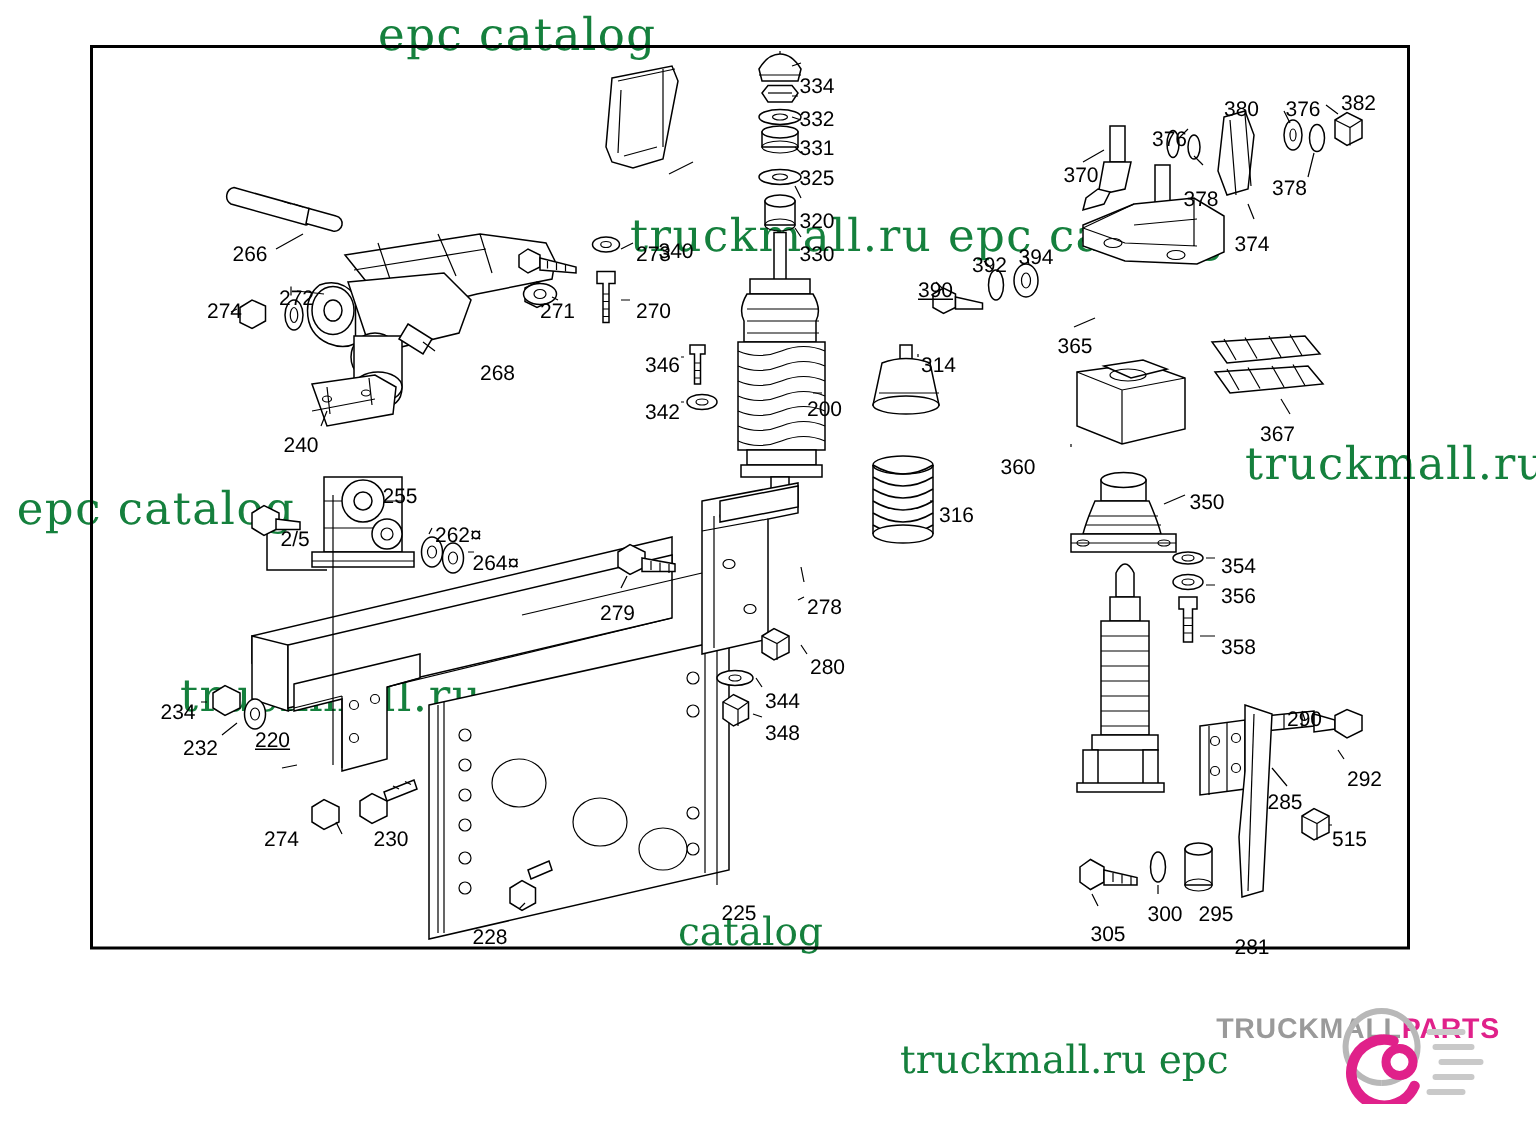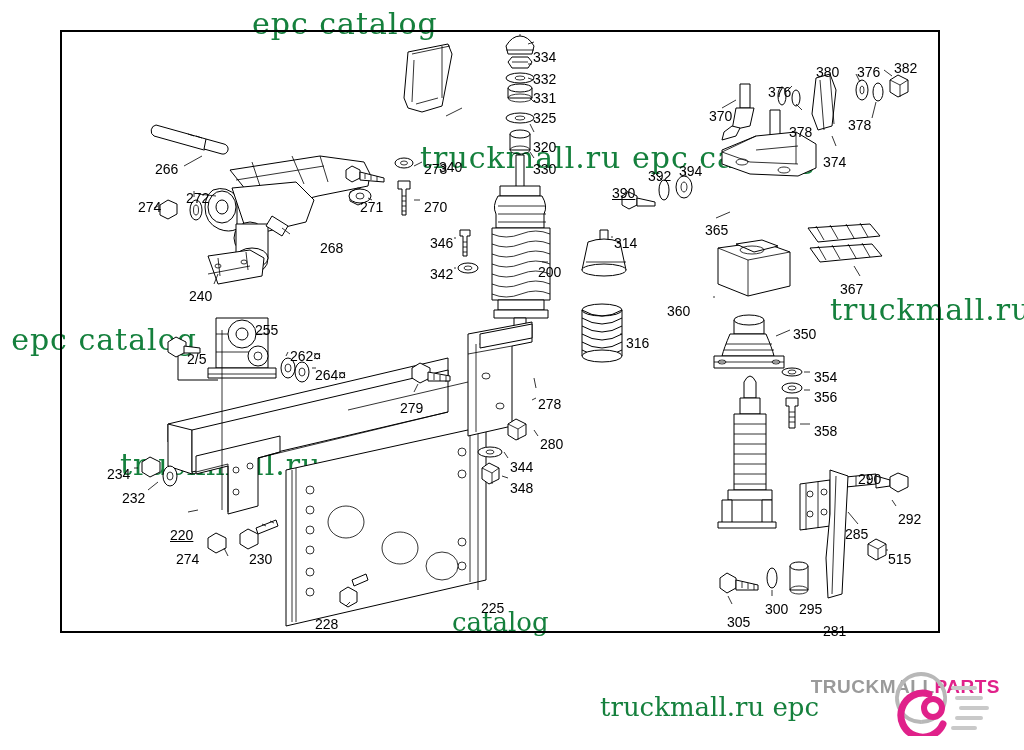--- a/index.html
+++ b/index.html
@@ -480,21 +480,21 @@
     <div class="lbl" style="left:141px;top:351px;margin-left:46px;">2/5</div>
     <div class="lbl" style="left:290px;top:348px;">262¤</div>
     <div class="lbl" style="left:315px;top:367px;">264¤</div>
     <div class="lbl" style="left:400px;top:400px;">279</div>
     <div class="lbl" style="left:538px;top:396px;">278</div>
     <div class="lbl" style="left:540px;top:436px;">280</div>
     <div class="lbl" style="left:510px;top:459px;">344</div>
     <div class="lbl" style="left:510px;top:480px;">348</div>
     <div class="lbl" style="left:107px;top:466px;">234</div>
     <div class="lbl" style="left:122px;top:490px;">232</div>
-    <div class="lbl" style="left:170px;top:527px;text-decoration:underline;">220</div>
+    <div class="lbl" style="left:170px;top:485px;text-decoration:underline;">220</div>
     <div class="lbl" style="left:176px;top:551px;">274</div>
     <div class="lbl" style="left:249px;top:551px;">230</div>
     <div class="lbl" style="left:315px;top:616px;">228</div>
     <div class="lbl" style="left:481px;top:600px;">225</div>
     <div class="lbl" style="left:858px;top:471px;">290</div>
     <div class="lbl" style="left:898px;top:511px;">292</div>
     <div class="lbl" style="left:845px;top:526px;">285</div>
     <div class="lbl" style="left:888px;top:551px;">515</div>
     <div class="lbl" style="left:727px;top:614px;">305</div>
     <div class="lbl" style="left:765px;top:601px;">300</div>

